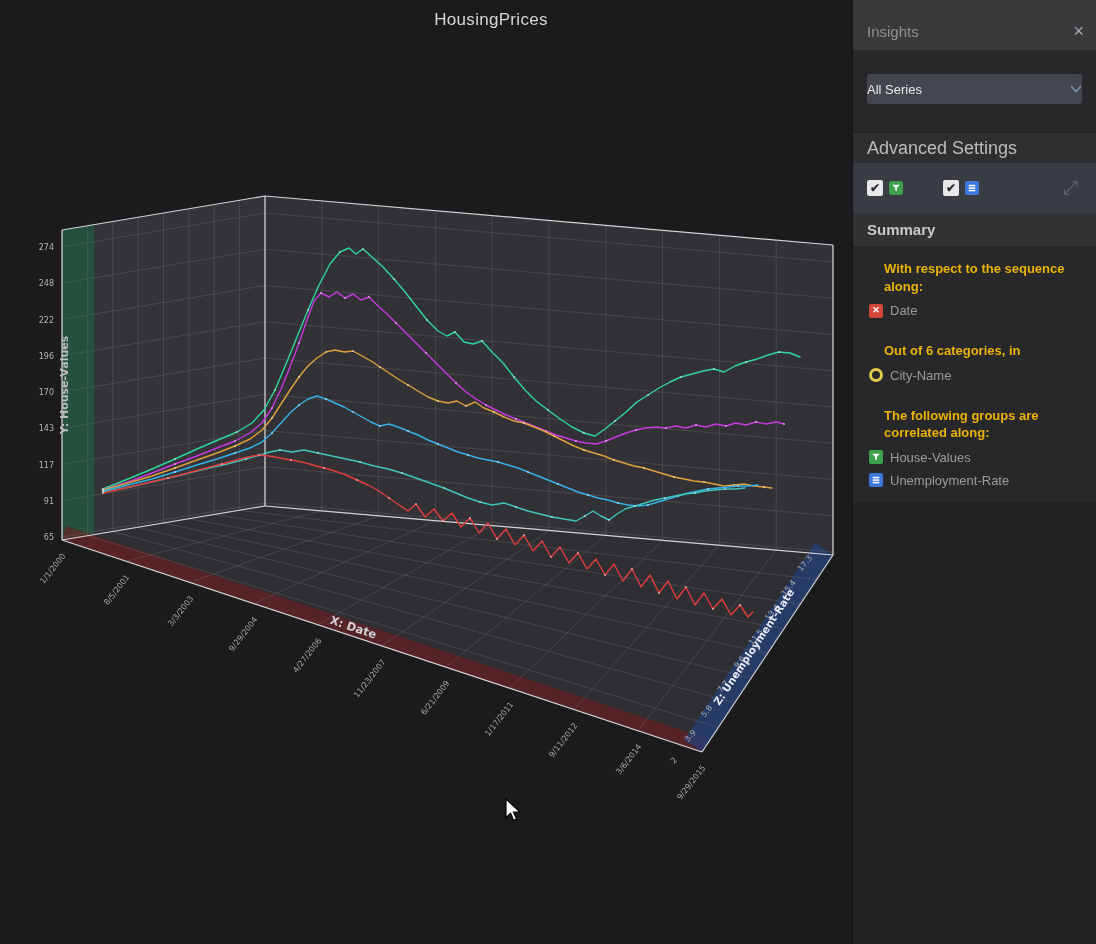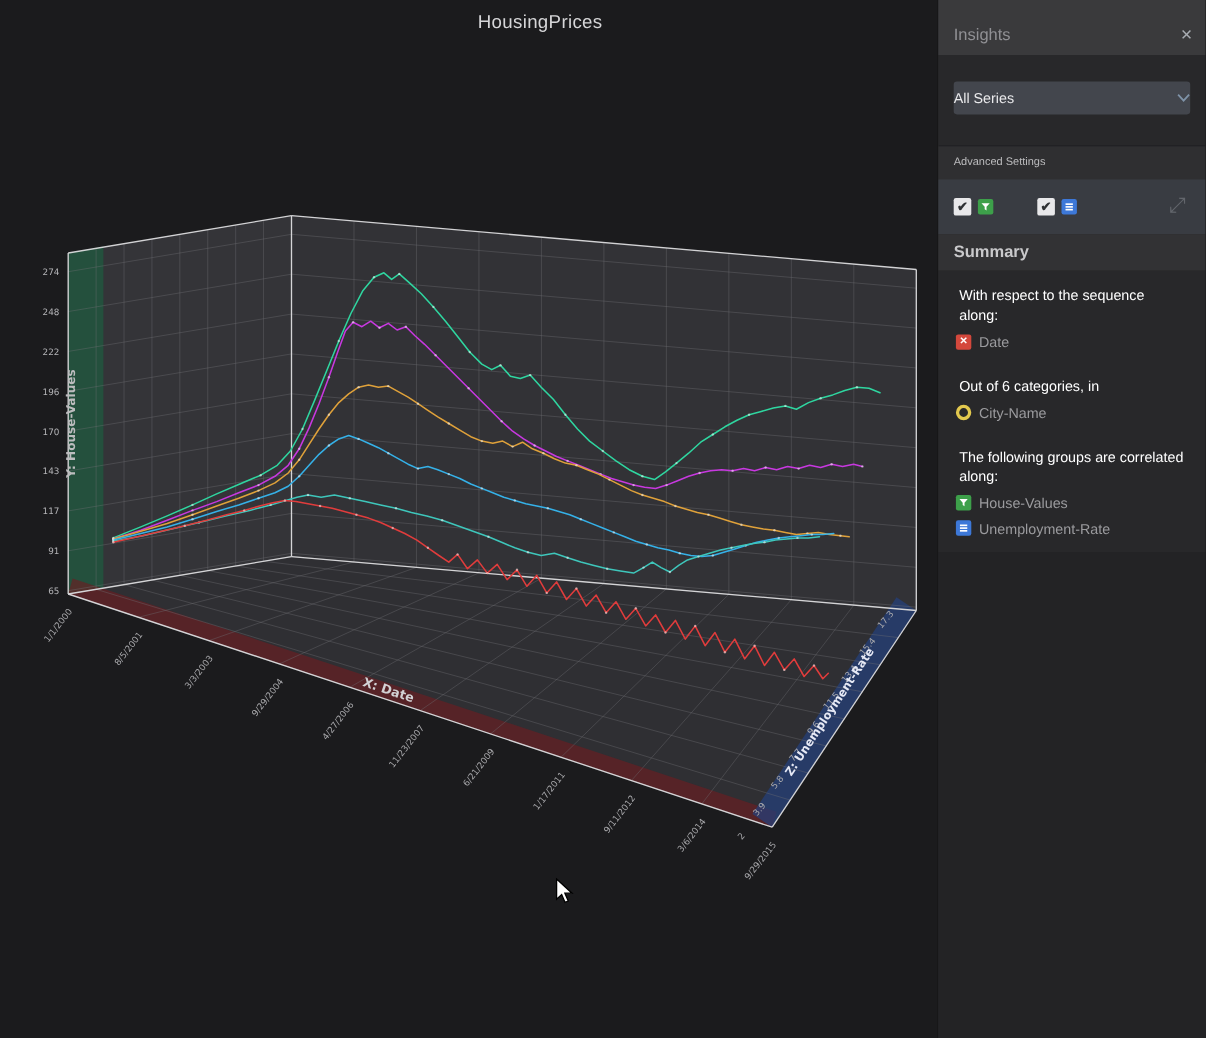--- a/index.html
+++ b/index.html
@@ -16,36 +16,36 @@
   
   .sidebar{width:244px;height:944px;background:#28282a;flex:none;display:flex;flex-direction:column;
     color:#9a9a9c;font-size:13px;border-left:1px solid #141416;box-sizing:border-box;}
   .sb-header{height:38px;flex:none;background:#3a3a3c;display:flex;align-items:center;
     justify-content:space-between;padding:12px 12px 0 14px;color:#909094;font-size:15px;}
   .close{color:#a9adb3;font-size:18px;line-height:18px;}
   .dd-wrap{padding:24px 14px 28px;background:#28282a;flex:none;}
   .dropdown{height:30px;background:#43464d;border-radius:3px;display:flex;align-items:center;
     justify-content:space-between;padding:0 0;color:#e9e9eb;font-size:13px;}
   .adv{height:30px;line-height:30px;flex:none;background:#2f2f31;padding-left:14px;
-    color:#bcbcbe;font-size:10px;border-top:1px solid #202022;}
+    color:#bcbcbe;font-size:18px;border-top:1px solid #202022;}
   .toggles{height:50px;flex:none;background:#393c42;display:flex;align-items:center;padding:0 18px 0 14px;}
   .toggle-pair{display:flex;align-items:center;gap:6px;margin-right:40px;}
   .checkbox{width:16px;height:16px;background:#e8e8ea;border-radius:2px;color:#2f3134;
     font-size:12px;line-height:16px;text-align:center;font-weight:bold;flex:none;}
   .mini{width:14px;height:14px;border-radius:2px;display:inline-flex;align-items:center;
     justify-content:center;flex:none;}
   .mini.green{background:#3da04a;}
   .mini.blue{background:#3d78d8;}
   .mini.red{background:#d4483c;color:#fff;font-size:9px;font-weight:bold;line-height:13px;}
   .ring{width:8px;height:8px;border:3px solid #e2c84e;border-radius:50%;background:transparent;flex:none;}
   .expand{margin-left:auto;opacity:.28;color:#cfd3d9;font-size:19px;}
   .sum-h{height:33px;line-height:33px;flex:none;background:#323234;padding-left:14px;
     color:#c9c9cb;font-size:15px;font-weight:bold;}
   .sum-body{padding:14px 16px 6px;background:#28282a;flex:none;}
-  .sum-body p{margin:0 3px 8px;line-height:1.35;color:#ffffff;}
+  .sum-body p{margin:0 15px 8px;line-height:1.35;color:#eab308;font-weight:bold;}
   .field{display:flex;align-items:center;gap:7px;margin:4px 0 24px;color:#9b9b9e;}
   .field.tight{margin-bottom:8px;}
   .card{margin:10px 8px 0;background:#323235;border-radius:5px;overflow:hidden;flex:none;}
   .card-head{display:flex;justify-content:space-between;align-items:flex-start;
     padding:12px 12px 10px;color:#cfcfd1;font-size:14px;line-height:1.5;}
   .menu{color:#b4b4b6;letter-spacing:2px;font-size:14px;margin-left:8px;flex:none;}
   .card-body{border-top:1px solid #434347;padding:12px 12px 18px;color:#97979a;line-height:1.6;}
   .sidebar-rest{flex:1;background:#232325;}
 </style>
 </head>

